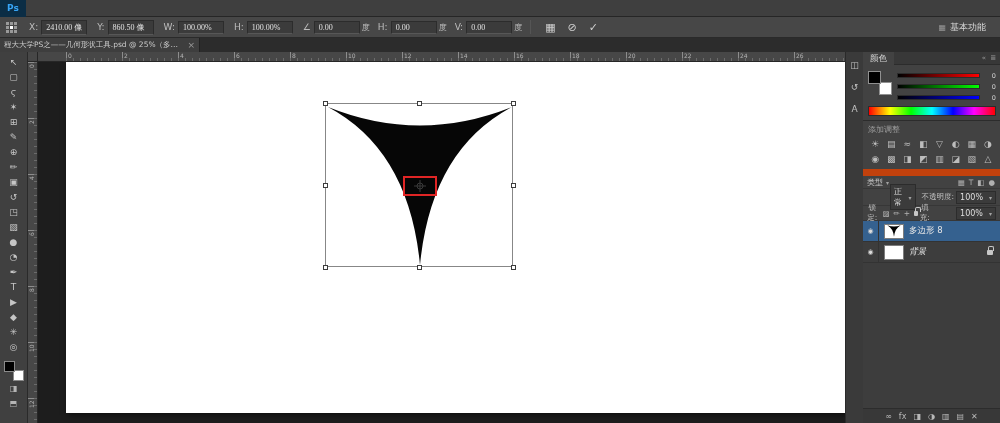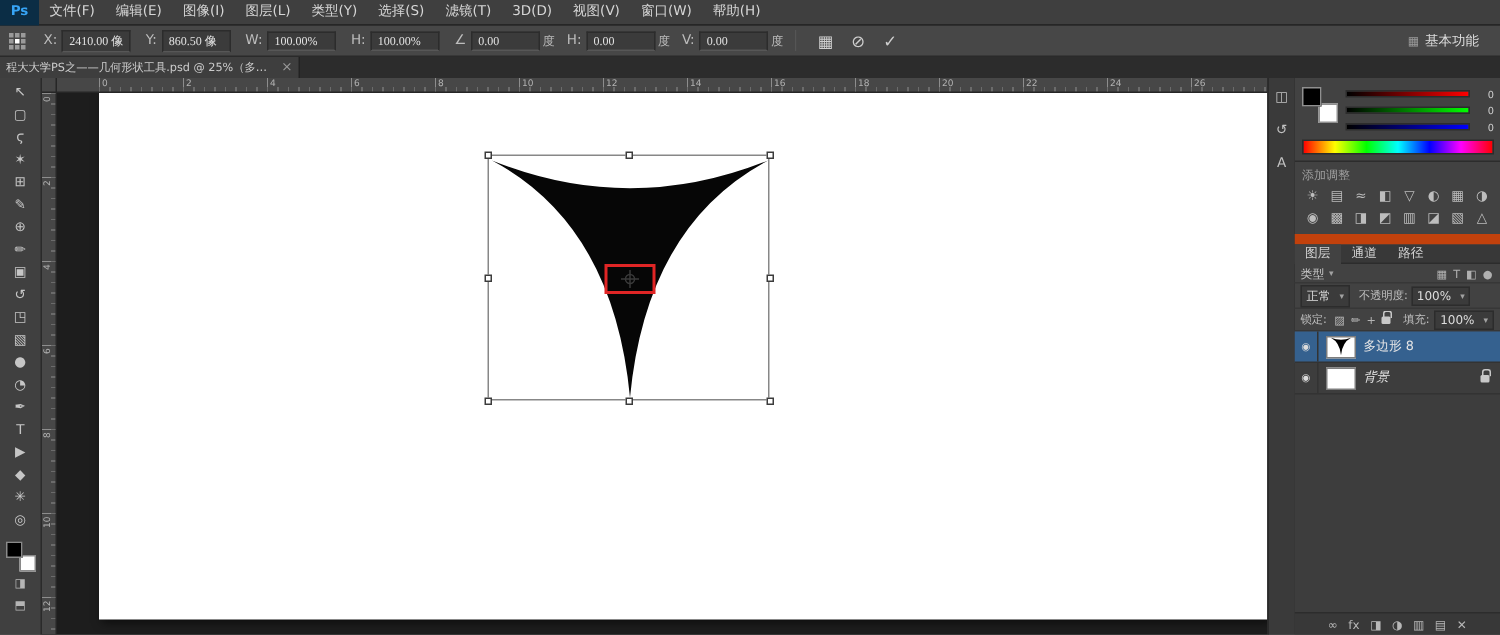--- a/index.html
+++ b/index.html
@@ -128,21 +128,21 @@
   #adjust-grid { display:grid; grid-template-columns:repeat(8,1fr); grid-row-gap:3px; }
   .adj-icon { font-size:9px; color:#bdbdbd; text-align:center; line-height:12px; cursor:default; }
 
   
   #layers-panel { flex:1; display:flex; flex-direction:column; }
   .lp-row { display:flex; align-items:center; padding:0 4px; border-bottom:1px solid #373737; }
   #lp-filter { height:13px; font-size:8px; color:#c9c9c9; gap:3px; }
   #lp-filter .f-ic { font-size:7.5px; color:#b0b0b0; padding:0 1px; }
   #lp-blend { height:17px; }
   .select-box { background:#3b3b3b; border:1px solid #2c2c2c; font-size:8px; color:#ddd;
-    padding:1px 3px; display:flex; align-items:center; gap:6px; }
+    padding:1px 3px; display:flex; align-items:center; gap:6px;margin-left:23px; }
   .caret { font-size:6px; color:#a2a2a2; }
   #lp-blend .op-label { font-size:7.5px; color:#c0c0c0; margin-left:6px; white-space:nowrap; }
   #lp-lock { height:15px;text-align:center; }
   #lp-lock .lk-label { font-size:7.5px; color:#c0c0c0; margin-right:3px; }
   #lp-lock .lk-ic { font-size:7.5px; color:#b5b5b5; padding:0 2px; }
   .mini-lock { position:relative; width:6px; height:5px; background:#c8c8c8; border-radius:1px;
     display:inline-block; margin:0 2px; }
   .mini-lock::before { content:""; position:absolute; top:-4px; left:1px; width:4px; height:4px;
     border:1px solid #c8c8c8; border-bottom:none; border-radius:2px 2px 0 0; }
   #layer-list { flex:1; background:#3d3d3d; }
@@ -156,44 +156,20 @@
   .layer-name.bg-name { font-style:italic; }
   #layers-footer { height:15px; background:#383838; border-top:1px solid #2c2c2c;
     display:flex; align-items:center; justify-content:center; gap:7px; }
   #layers-footer span { font-size:8px; color:#b8b8b8; cursor:default; }
 </style>
 </head>
 <body>
 
 <div id="menubar">
   <div id="ps-logo">Ps</div>
-  <div style="display:flex;">
-
-      <div class="menu-item">文件(F)</div>
-
-      <div class="menu-item">编辑(E)</div>
-
-      <div class="menu-item">图像(I)</div>
-
-      <div class="menu-item">图层(L)</div>
-
-      <div class="menu-item">类型(Y)</div>
-
-      <div class="menu-item">选择(S)</div>
-
-      <div class="menu-item">滤镜(T)</div>
-
-      <div class="menu-item">3D(D)</div>
-
-      <div class="menu-item">视图(V)</div>
-
-      <div class="menu-item">窗口(W)</div>
-
-      <div class="menu-item">帮助(H)</div>
-    </div>
 </div>
 
 <div id="optionsbar">
   <div class="refgrid">
     <i></i>
       <i></i>
       <i></i>
       <i></i>
       <i class="c"></i>
       <i></i>
@@ -380,20 +356,27 @@
       <div class="dock-icon">◫</div>
 
       <div class="dock-icon">↺</div>
 
       <div class="dock-icon">A</div>
     </div>
 </div>
 
 <div id="panels">
 
+  <div class="panel-tabs">
+    <div class="panel-tab active">颜色</div>
+    <div class="panel-tab-icons">
+      <span>«</span>
+      <span>≣</span>
+    </div>
+  </div>
   <div id="color-content">
     <div id="cp-swatches">
       <div id="cp-fg"></div>
       <div id="cp-bg"></div>
     </div>
     <div id="cp-sliders">
 
         <div class="cp-row">
           <div class="cp-bar" style="background: linear-gradient(to right, rgb(0, 0, 0) 0%, rgb(255, 0, 0) 100%);"></div>
           <div class="cp-val">0</div>
@@ -444,25 +427,20 @@
 
         <div class="adj-icon">◪</div>
 
         <div class="adj-icon">▧</div>
 
         <div class="adj-icon">△</div>
       </div>
   </div>
 
   <div id="layers-panel">
-    <div class="panel-tabs">
-      <div class="panel-tab active">图层</div>
-      <div class="panel-tab">通道</div>
-      <div class="panel-tab">路径</div>
-    </div>
 
     <div class="lp-row" id="lp-filter">
       <span>类型</span>
       <span class="caret">▾</span>
       <span style="flex:1"></span>
       <span style="display:flex;gap:2px;">
 
           <span class="f-ic">▦</span>
 
           <span class="f-ic">T</span>

